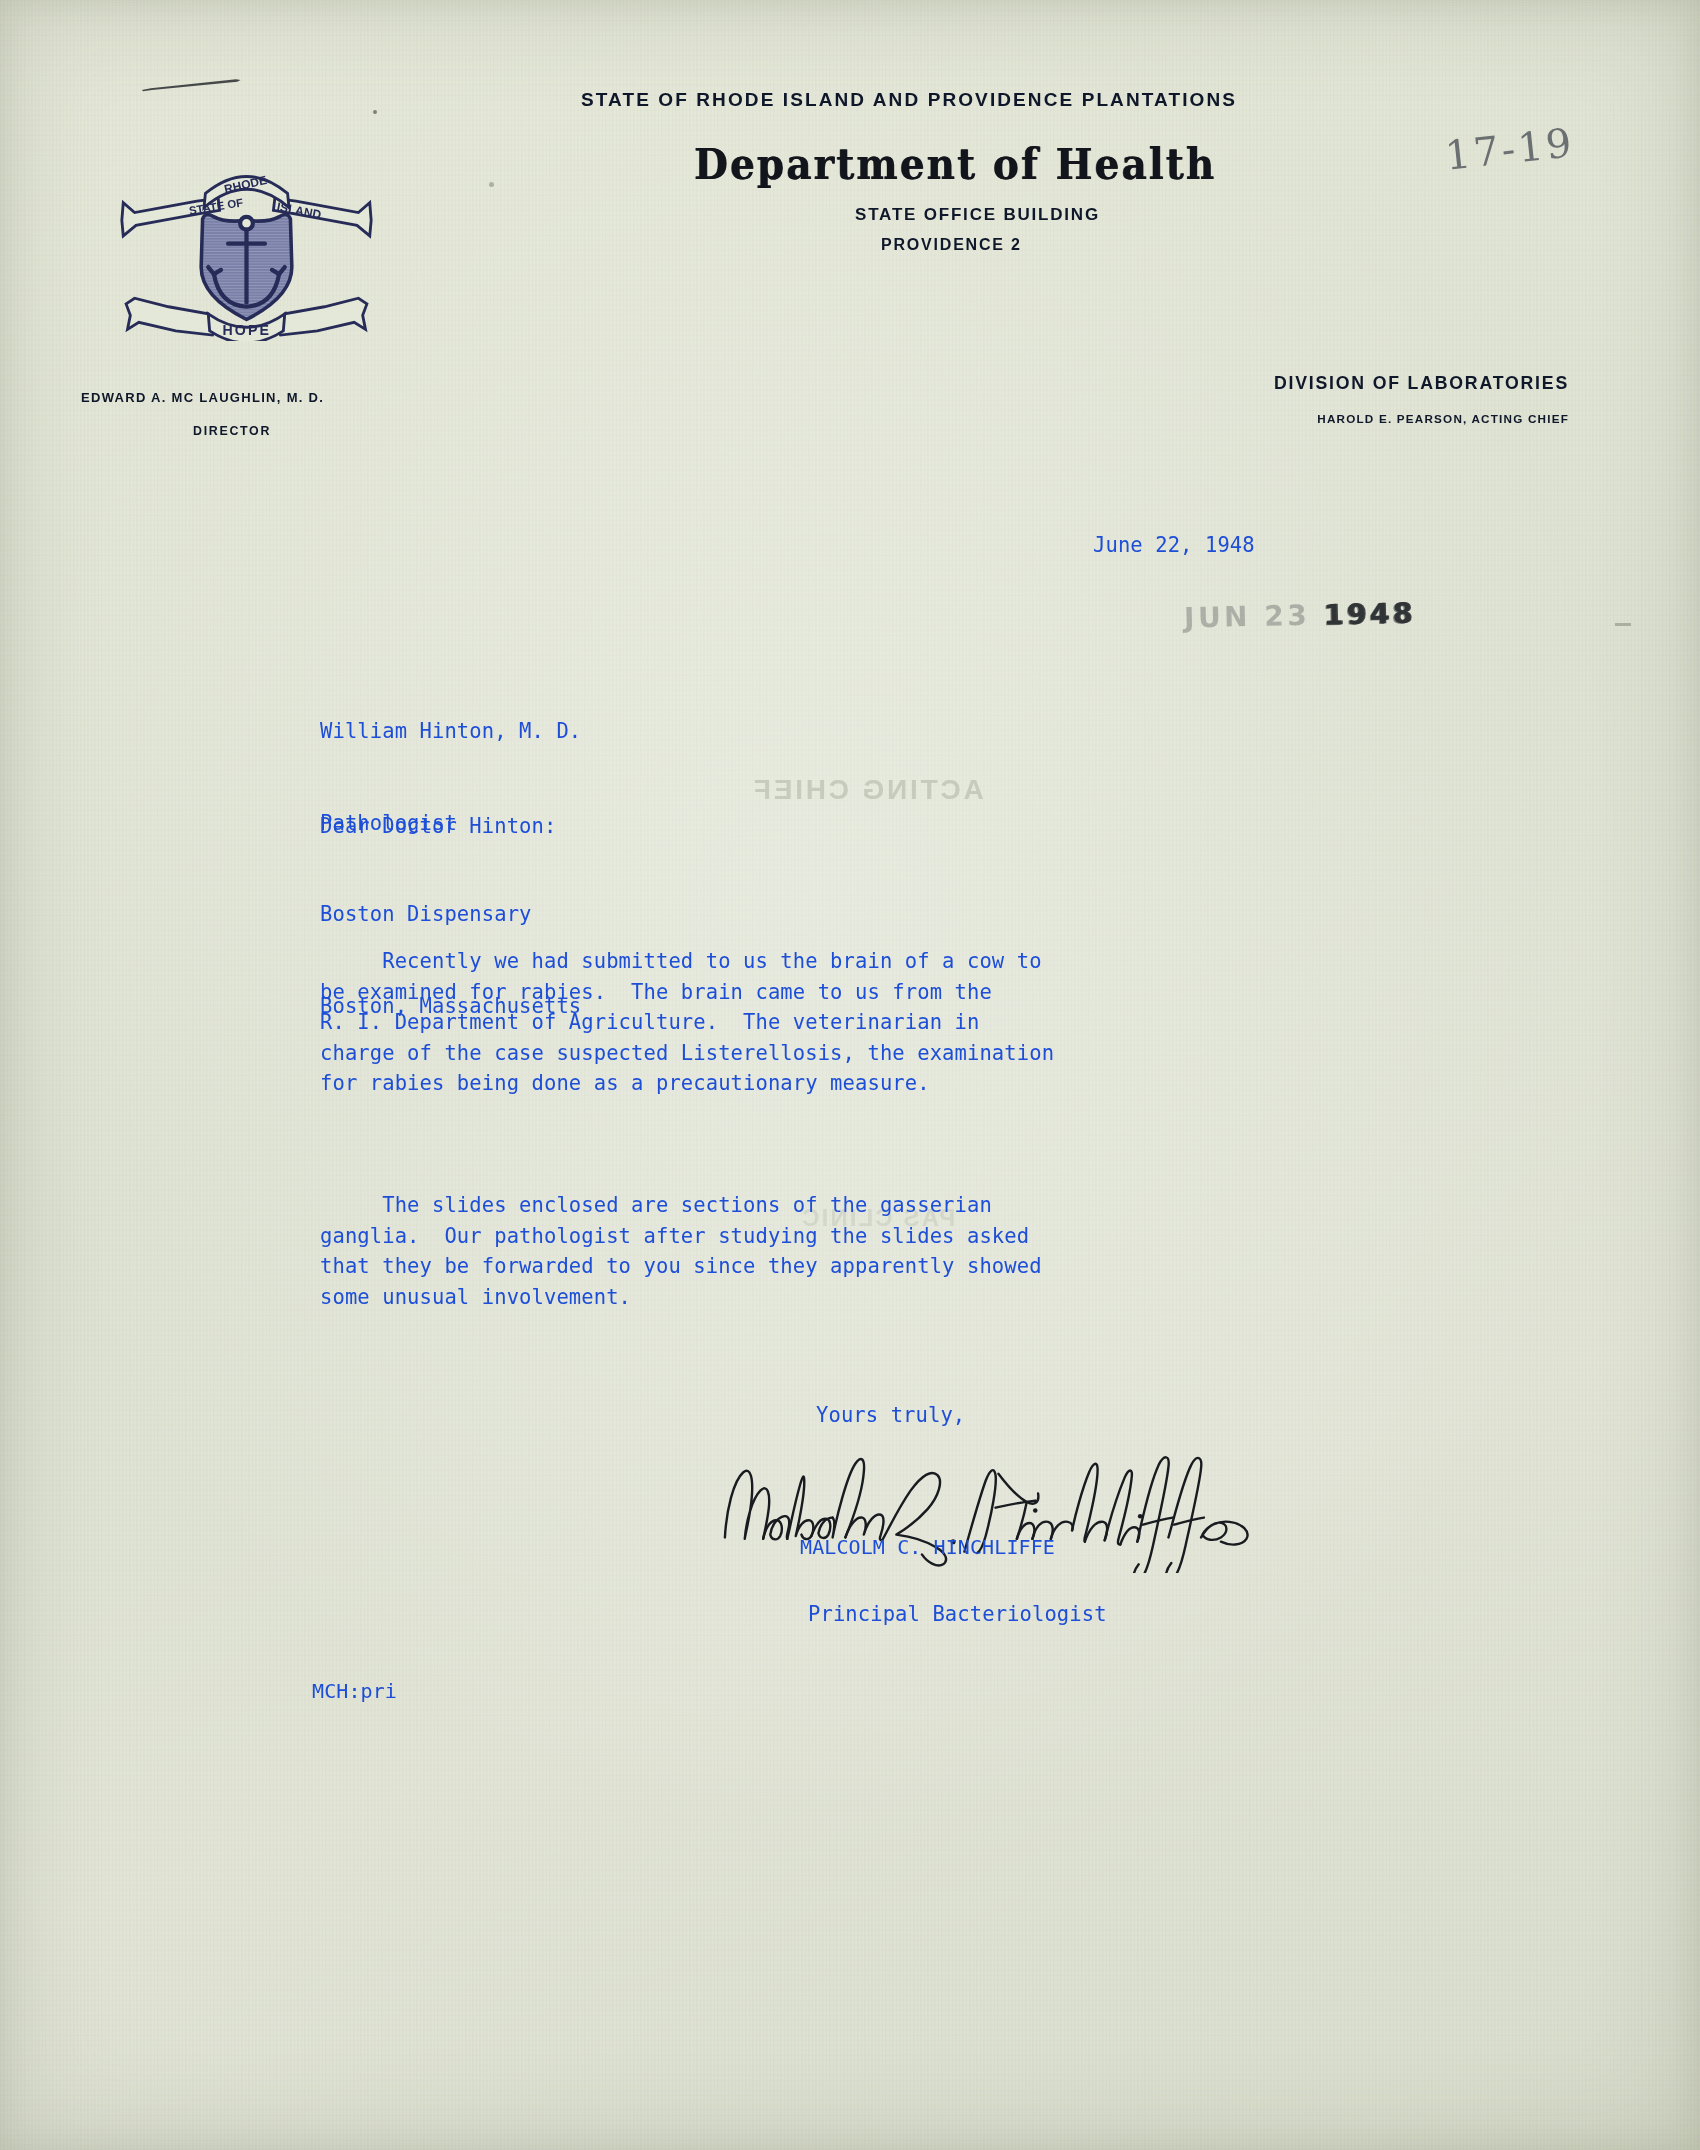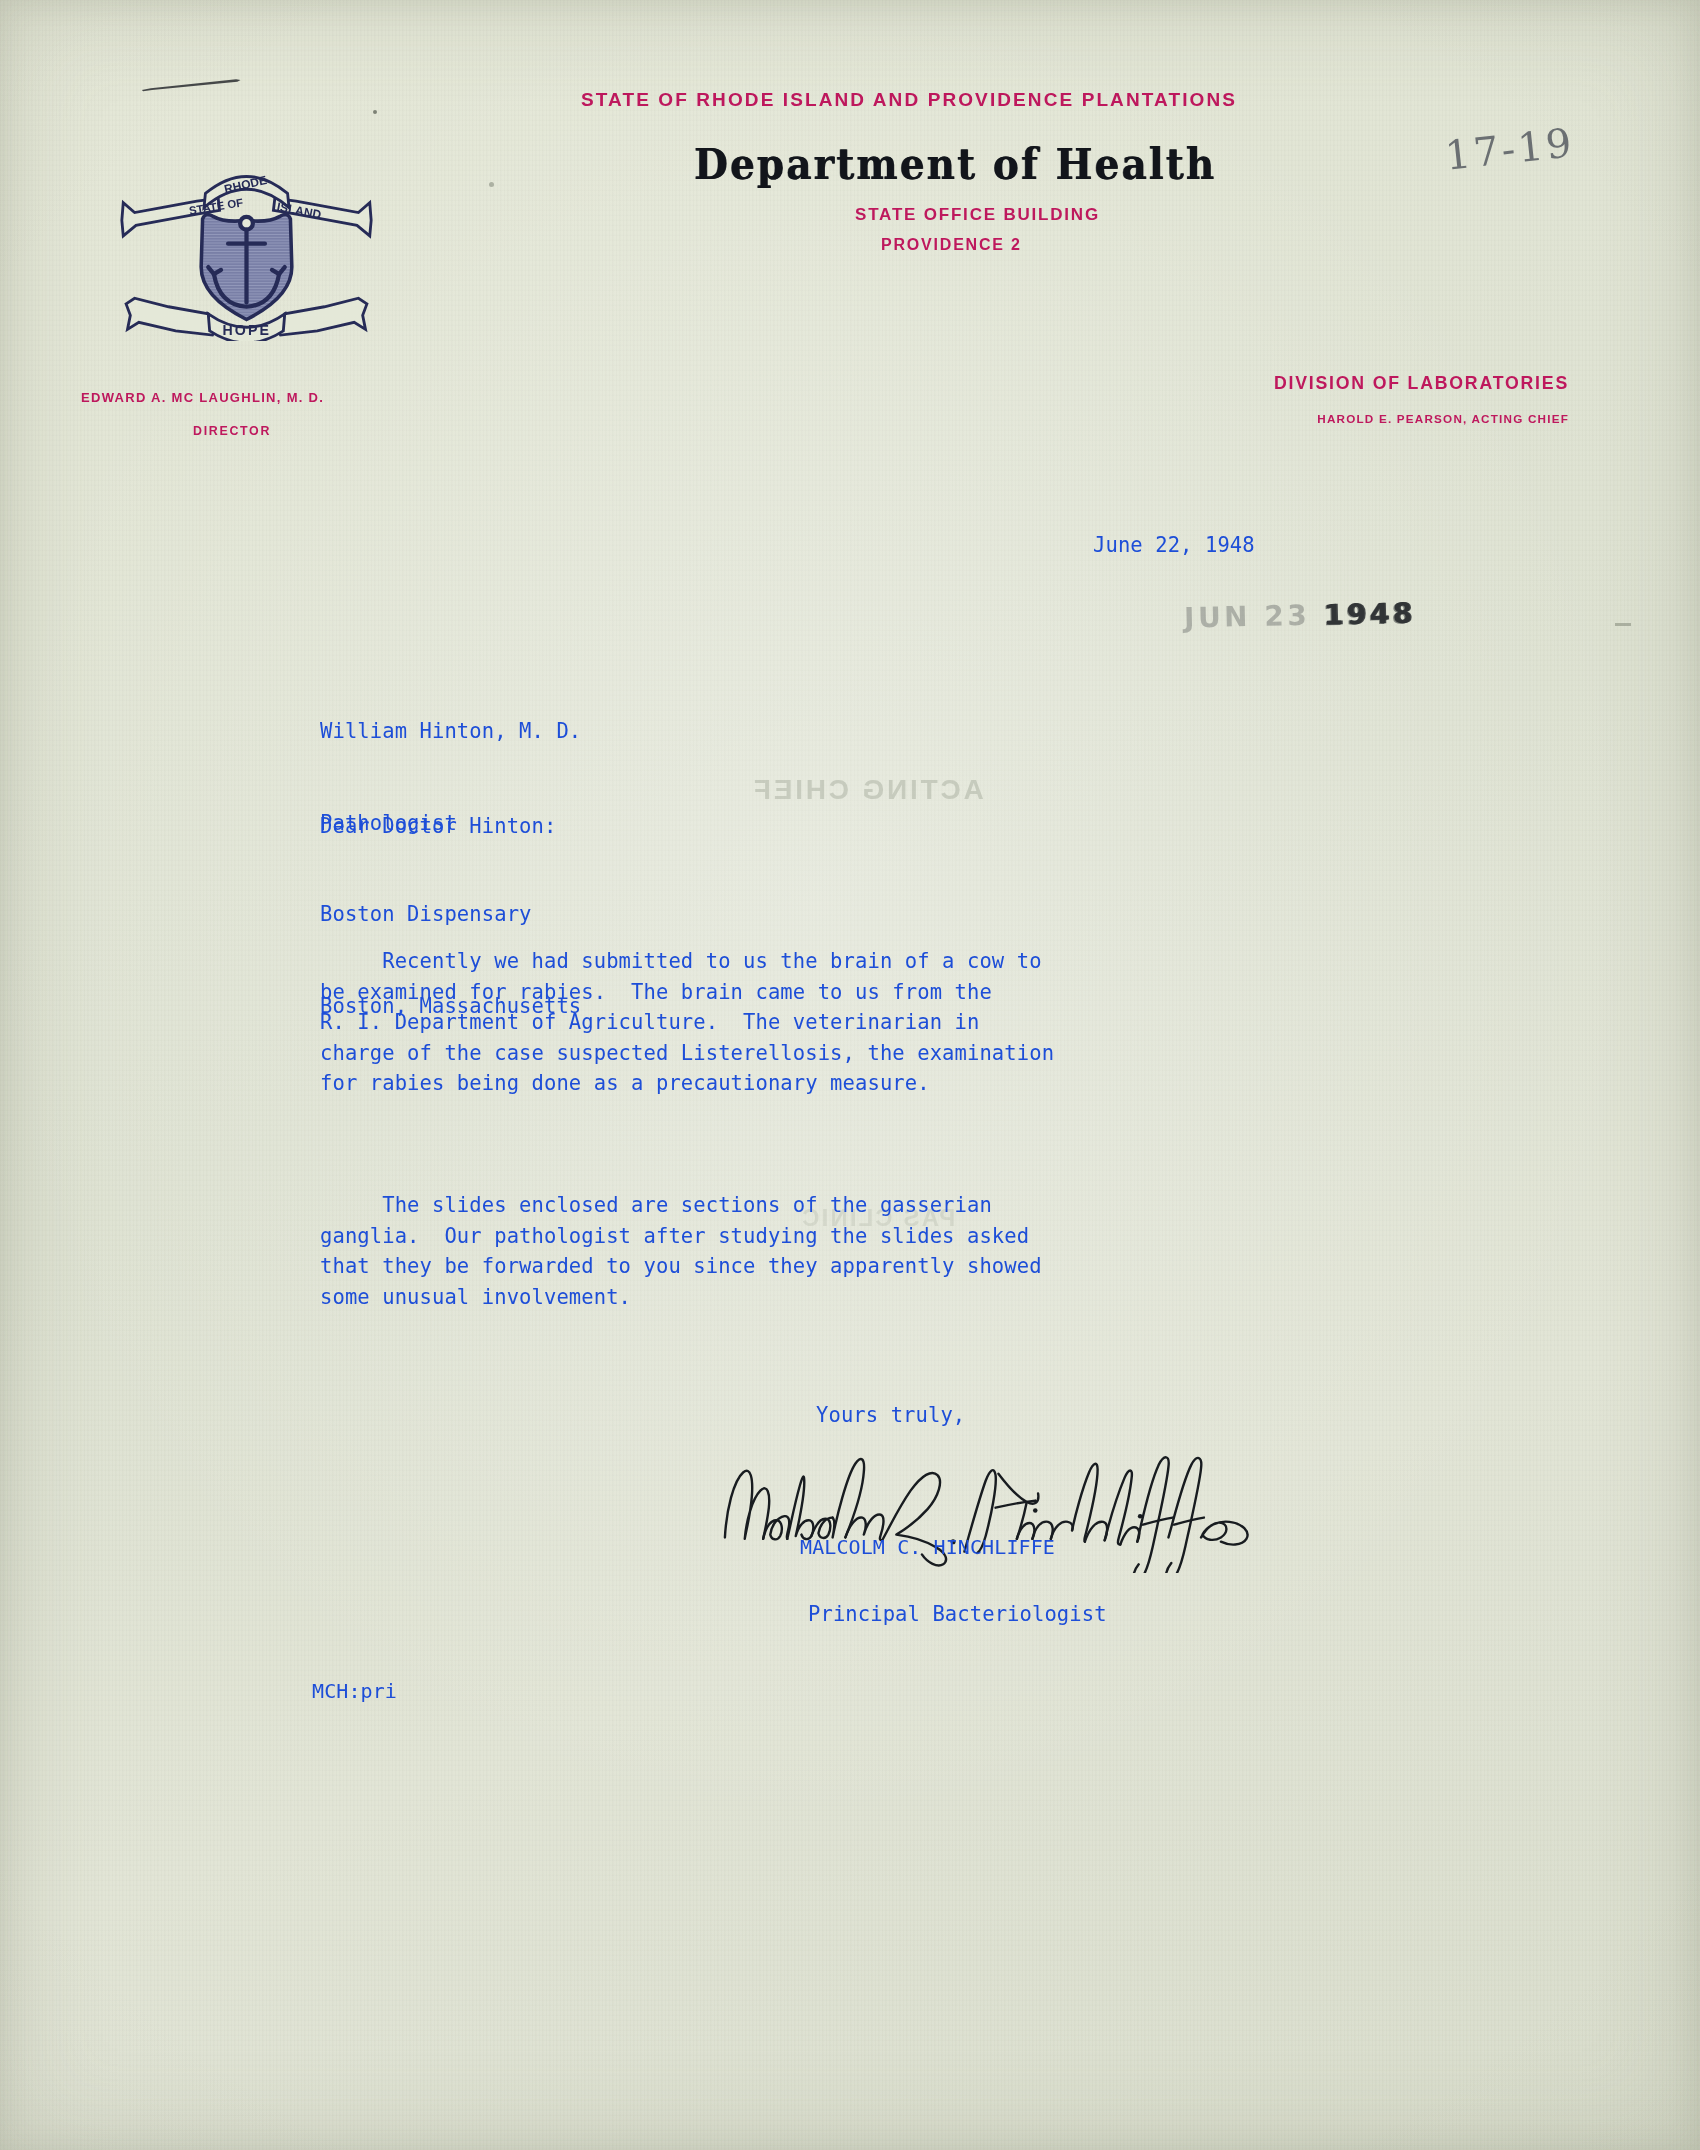--- a/index.html
+++ b/index.html
@@ -31,21 +31,21 @@
   .edge-shade {
     position: absolute; inset: 0; pointer-events: none;
     box-shadow: inset 0 0 99px rgba(110,112,92,0.22), inset 0 0 28px rgba(110,112,92,0.12);
   }
   .content { position: absolute; inset: 0; }
 
   
   .lh-sans {
     font-family: "Liberation Sans", sans-serif;
     font-weight: 700;
-    color: #be185d;
+    color: #0f172a;
   }
   .state-line {
     position: absolute; left: 581px; top: 89px;
     font-size: 19px; letter-spacing: 2.1px;
     white-space: nowrap;
   }
   .dept-title {
     position: absolute; left: 694px; top: 138px;
     font-family: "DejaVu Serif", "Liberation Serif", serif;
     font-weight: 700;

